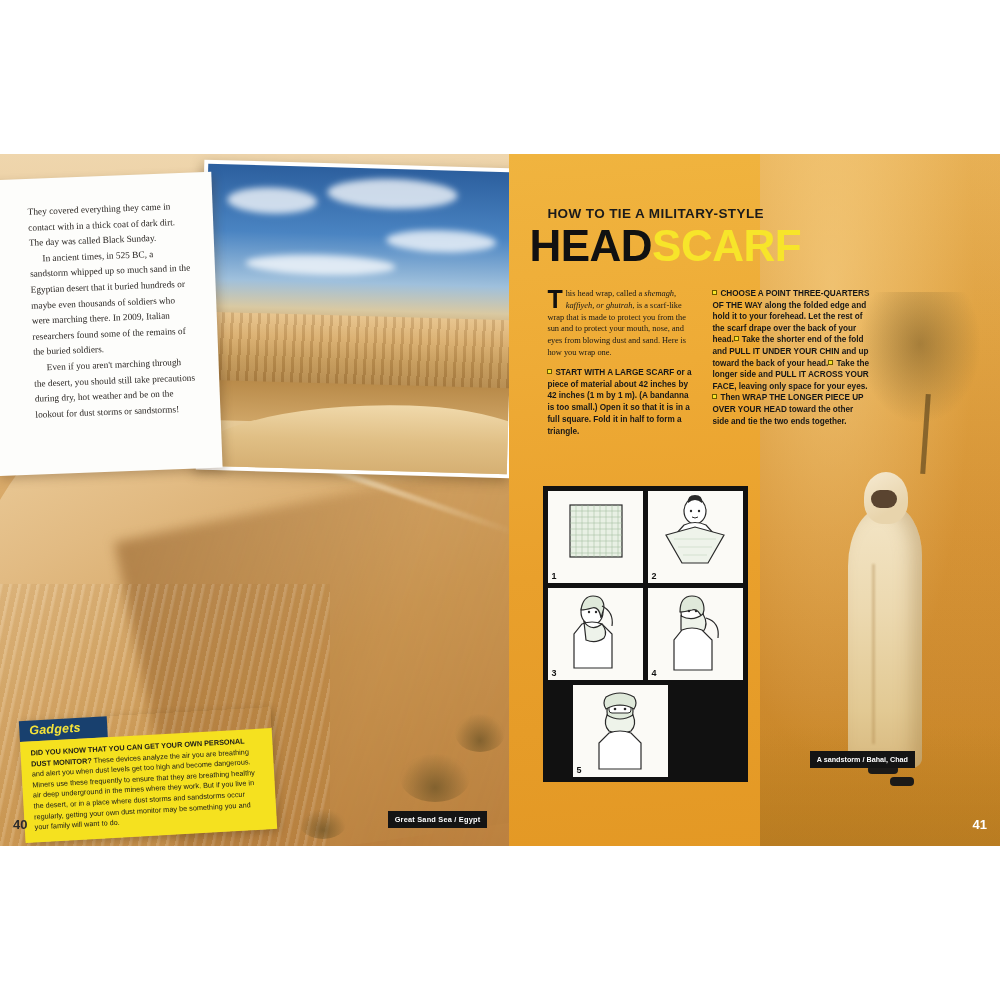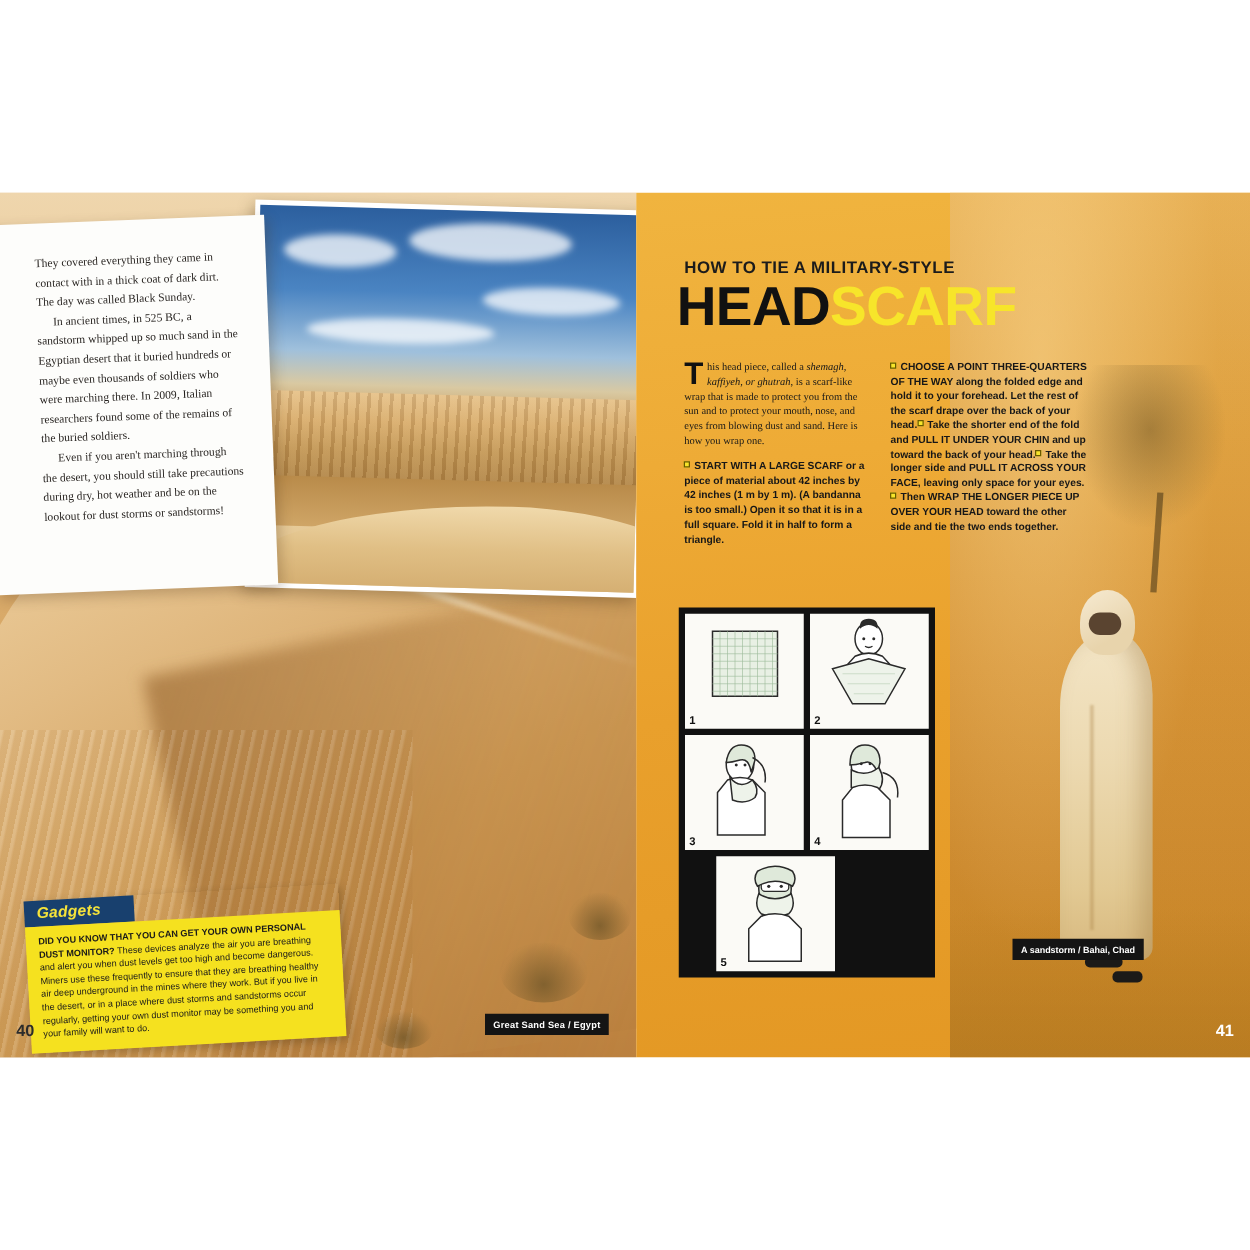--- a/index.html
+++ b/index.html
@@ -279,21 +279,21 @@
   .kicker {
     position: absolute;
     left: 38px; top: 52px;
     color: #1b1b1b;
     font-size: 13.5px;
     font-weight: bold;
     letter-spacing: .4px;
   }
   .title {
     position: absolute;
-    left: 32px; top: 70px;
+    left: 20px; top: 70px;
     font-size: 44px;
     font-weight: bold;
     letter-spacing: -0.5px;
     line-height: 1;
   }
   .title .w1 { color: #111; }
   .title .w2 { color: #f7e52a; }
 
   .col {
     position: absolute;
@@ -426,21 +426,21 @@
         <div class="face-dark"></div>
         <div class="shoe"></div>
         <div class="shoe shoe2"></div>
       </div>
     </div>
 
     <div class="kicker">HOW TO TIE A MILITARY-STYLE</div>
     <div class="title"><span class="w1">HEAD</span><span class="w2">SCARF</span></div>
 
     <div class="col col-left">
-      <p><span class="dropcap">T</span><span>his head piece, called a </span><em>shemagh, kaffiyeh, or ghutrah</em><span>, is a scarf-like wrap that is made to protect you from the sun and to protect your mouth, nose, and eyes from blowing dust and sand. Here is how you wrap one.</span></p>
+      <p><span class="dropcap">T</span><span>his head wrap, called a </span><em>shemagh, kaffiyeh, or ghutrah</em><span>, is a scarf-like wrap that is made to protect you from the sun and to protect your mouth, nose, and eyes from blowing dust and sand. Here is how you wrap one.</span></p>
       <p><span class="bullet"></span><span class="bold-lead">START WITH A LARGE SCARF</span><span class="bold-lead"> or a piece of material about 42 inches by 42 inches (1 m by 1 m). (A bandanna is too small.) Open it so that it is in a full square. Fold it in half to form a triangle.</span></p>
     </div>
 
     <div class="col col-right">
       <p><span class="bullet"></span><span>CHOOSE A POINT THREE-QUARTERS OF THE WAY</span><span> along the folded edge and hold it to your forehead. Let the rest of the scarf drape over the back of your head.</span><span class="bullet"></span><span>Take the shorter end of the fold and PULL IT UNDER YOUR CHIN and up toward the back of your head.</span><span class="bullet"></span><span>Take the longer side and PULL IT ACROSS YOUR FACE, leaving only space for your eyes.</span><span class="bullet"></span><span>Then WRAP THE LONGER PIECE UP OVER YOUR HEAD toward the other side and tie the two ends together.</span></p>
     </div>
 
     <div class="steps">
       <div class="steps-row">
         <div class="panel">

